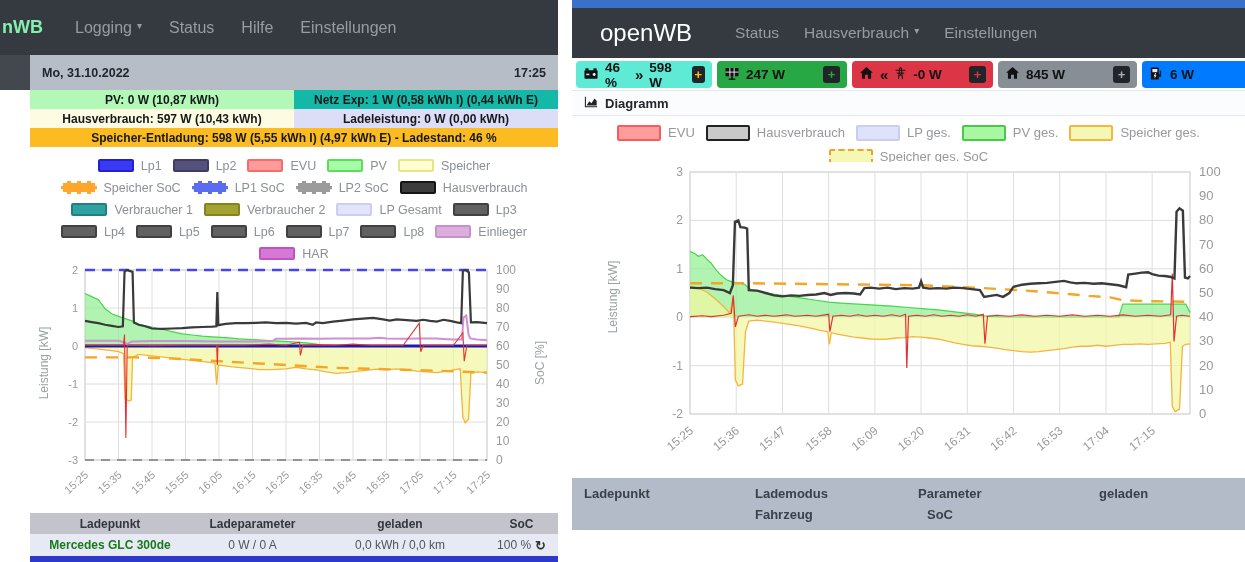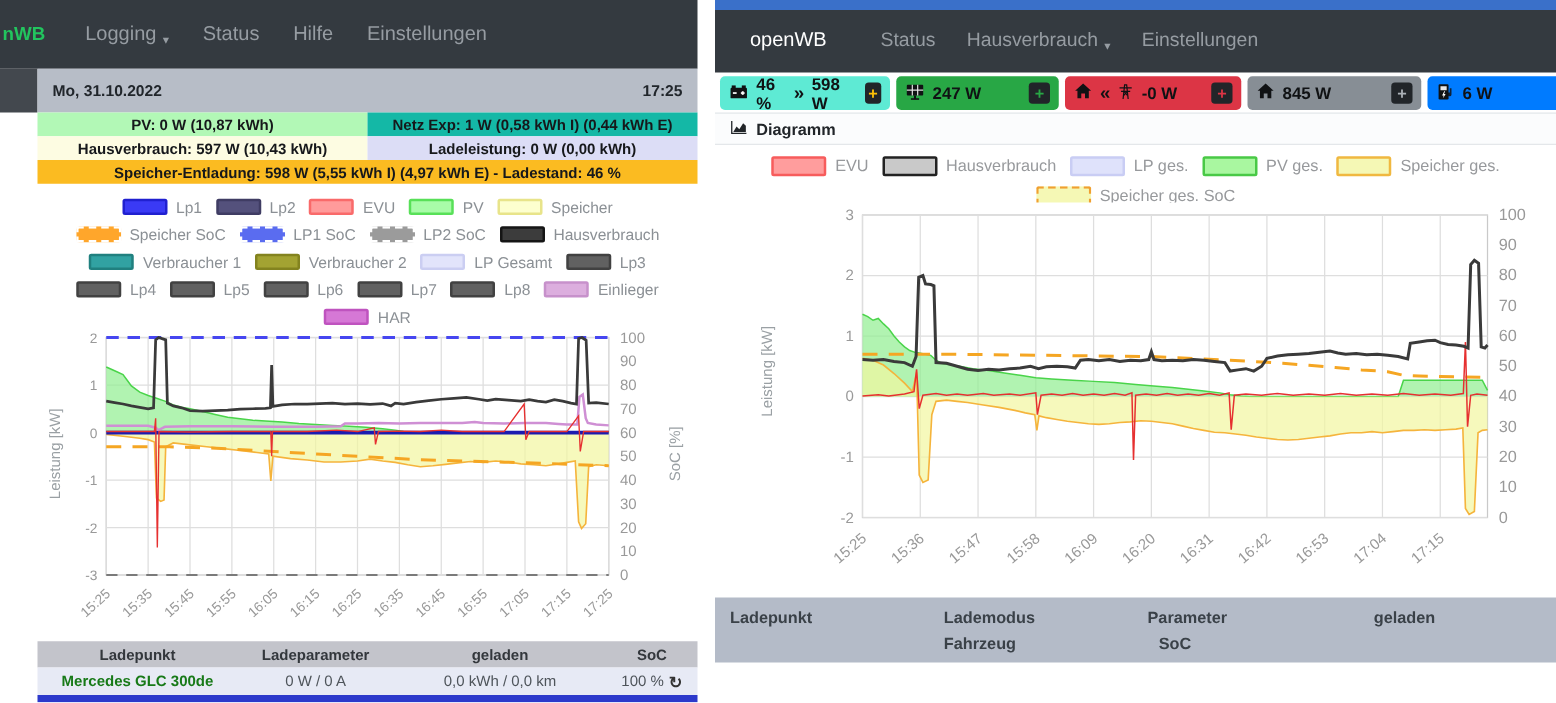--- a/index.html
+++ b/index.html
@@ -3,23 +3,23 @@
 <meta charset="utf-8">
 <style>
   * { box-sizing: border-box; margin: 0; padding: 0; }
   html,body { background:#fff; }
   body { font-family:"Liberation Sans", sans-serif; }
   .stage { position:relative; width:1245px; height:562px; background:#fff; overflow:hidden; }
 
   
   .panel-left { position:absolute; left:0; top:0; width:558px; height:562px; }
   .lnav { position:absolute; left:0; top:0; width:558px; height:55px; background:#343a40; display:flex; align-items:center; overflow:hidden; }
-  .lnav .brand { color:#22c55e; font-size:15px; font-weight:bold; margin-left:2px; }
+  .lnav .brand { color:#86efac; font-size:18px; font-weight:bold; margin-left:2px; }
   .lnav-items { display:flex; align-items:center; gap:27px; margin-left:32px; }
-  .lnav-link, .rnav-link { color:#969ca2; font-size:16px; text-decoration:none; cursor:pointer; display:flex; align-items:flex-end; gap:5px; white-space:nowrap; }
+  .lnav-link, .rnav-link { color:#969ca2; font-size:16px; text-decoration:none; cursor:pointer; display:flex; align-items:flex-start; gap:5px; white-space:nowrap; }
   .caret { font-size:10px; position:relative; top:1px; }
 
   .datebar-edge { position:absolute; left:0; top:55px; width:30px; height:35px; background:#43484e; }
   .datebar { position:absolute; left:30px; top:55px; width:528px; height:35px; background:#b7bdc7; display:flex; align-items:center; justify-content:space-between; padding:0 12px; font-size:12.5px; font-weight:bold; color:#21262b; }
   .mode-btn { position:absolute; left:50%; top:4px; transform:translateX(-50%); height:31px; background:#697077; color:#fff; border:none; border-radius:6px; font-family:inherit; font-size:14.5px; padding:0 13px; display:flex; align-items:center; gap:7px; cursor:pointer; }
 
   .info-grid { position:absolute; left:30px; top:90px; width:528px; }
   .info-cell { position:absolute; height:19px; display:flex; align-items:center; justify-content:center; font-size:12px; font-weight:bold; color:#16181b; white-space:nowrap; }
   .ic-pv   { left:0;   top:0;  width:264px; background:#b2f8b6; }
   .ic-netz { left:264px;top:0;  width:264px; background:#14b8a6; }
@@ -49,21 +49,21 @@
   .ltable .c { display:flex; align-items:center; justify-content:center; }
   .c1{width:160px;} .c2{width:125px;} .c3{width:170px;} .c4{width:73px;}
   .veh-name { color:#187a18; font-weight:bold; }
   .refresh { font-weight:bold; color:#333; margin-left:4px; cursor:pointer; font-size:13px; }
   .blue-strip { position:absolute; left:30px; top:556px; width:528px; height:6px; background:#2c39cb; }
 
   
   .panel-right { position:absolute; left:572px; top:0; width:673px; height:562px; overflow:hidden; }
   .topbar-blue { position:absolute; left:0; top:0; width:673px; height:8px; background:#3a70c9; }
   .rnav { position:absolute; left:0; top:8px; width:673px; height:50px; background:#343a40; display:flex; align-items:center; }
-  .rnav .brand { color:#fff; font-size:16px; margin-left:28px; }
+  .rnav .brand { color:#fff; font-size:24px; margin-left:28px; }
   .rnav-items { display:flex; align-items:center; gap:25px; margin-left:43px; }
   .rnav-link { font-size:15.5px; }
 
   .badges { position:absolute; left:0; top:61px; width:680px; height:28px; display:flex; gap:5px; padding-left:4px; }
   .badge { height:27px; border-radius:4px; display:flex; align-items:center; gap:6px; padding:0 7px; font-size:13.5px; font-weight:bold; color:#101214; flex:none; cursor:pointer; }
   .badge .spacer { flex:1; }
   .badge .glyph { font-size:15px; font-weight:bold; }
   .plus-btn { width:17px; height:17px; border:none; border-radius:3px; background:#212529; font-size:13px; font-weight:bold; line-height:15px; text-align:center; cursor:pointer; padding:0; font-family:inherit; }
 
   .card-header { position:absolute; left:0; top:90px; width:673px; height:26px; background:#fbfcfd; border-top:1px solid #e4e7ea; border-bottom:1px solid #e4e7ea; display:flex; align-items:center; gap:7px; padding-left:12px; font-size:13px; font-weight:bold; color:#212529; cursor:pointer; }

